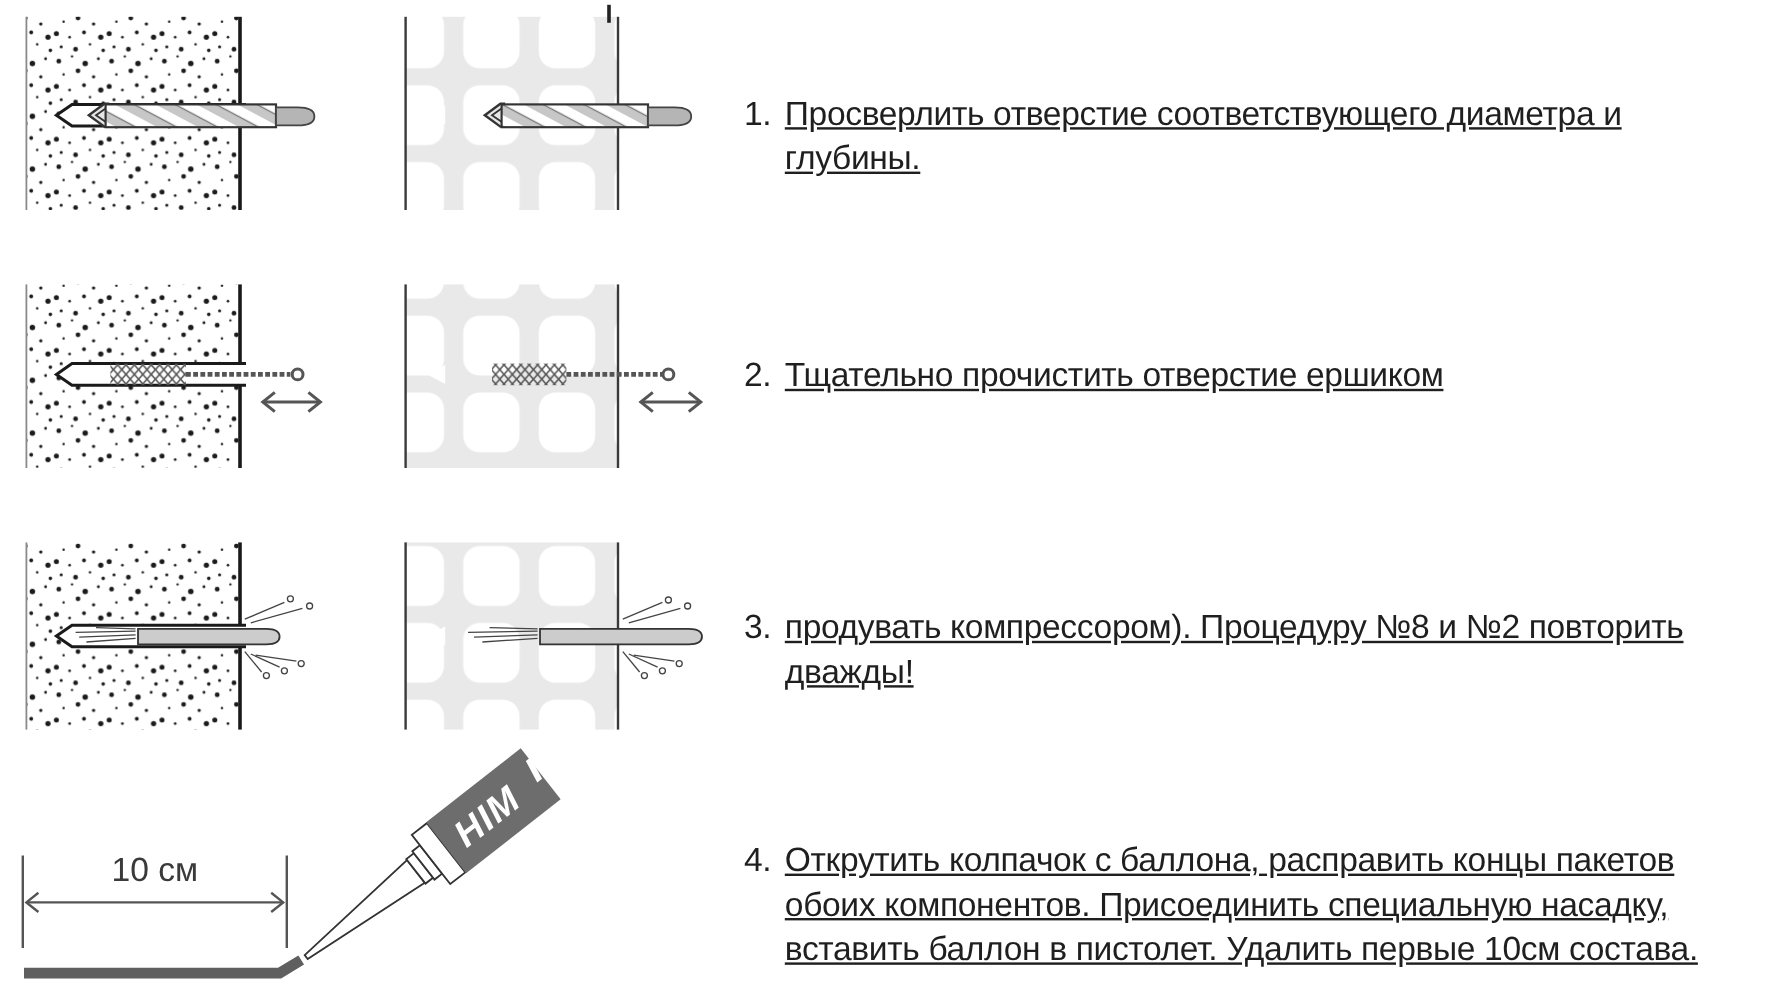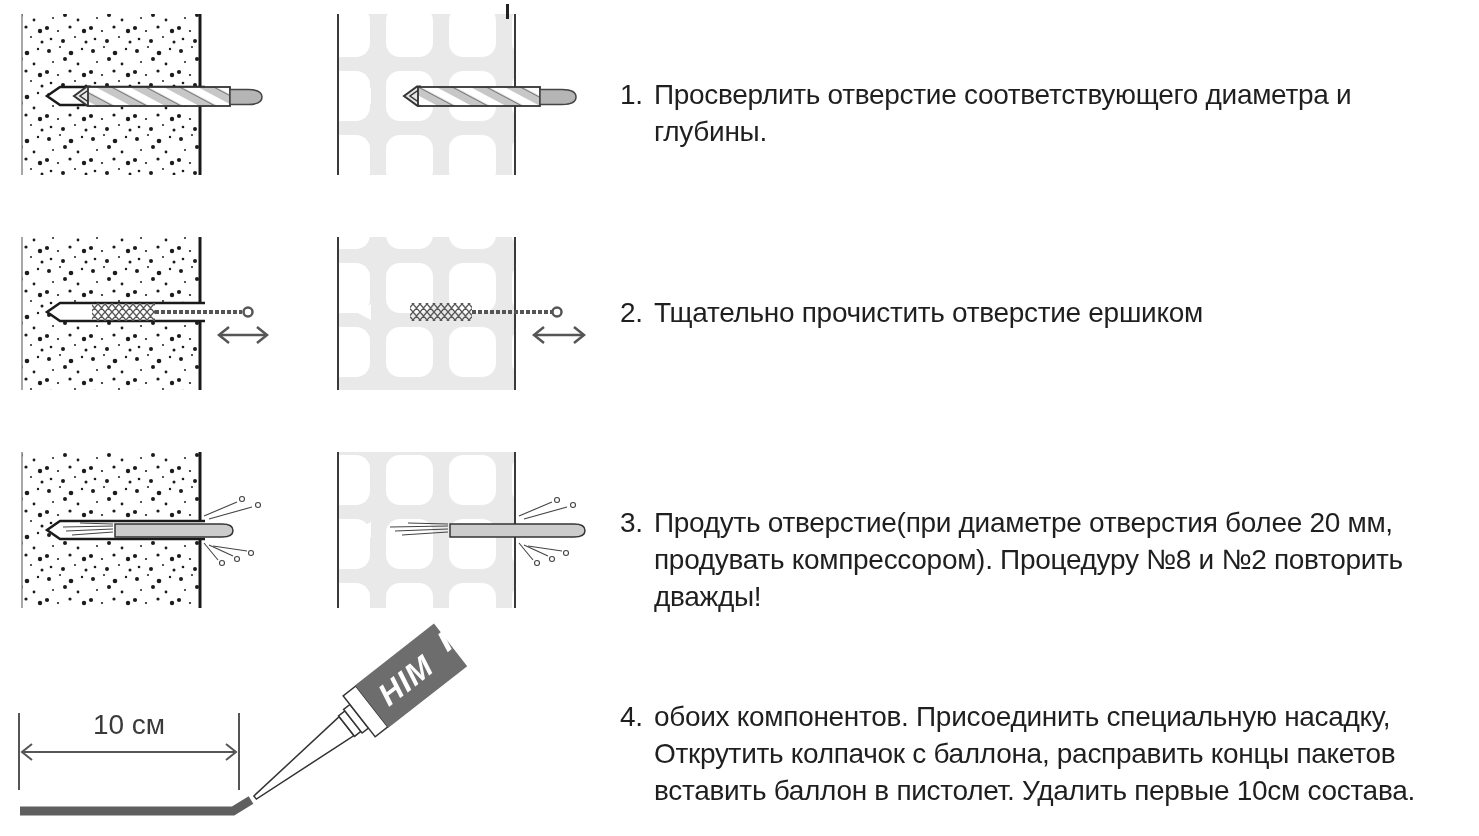--- a/index.html
+++ b/index.html
@@ -8,21 +8,21 @@
     background:#ffffff;
     font-family:"Liberation Sans", sans-serif;
   }
   .canvas{position:absolute;left:0;top:0;width:1479px;height:836px;}
   svg.figs{position:absolute;left:0;top:0;}
   .step{
     position:absolute;left:620px;display:flex;align-items:flex-start;
     font-size:28px;line-height:37px;color:#1f1f1f;letter-spacing:-0.3px;
   }
   .step-num{flex:none;width:34px;}
-  .step-lines{flex:none;}
+  .step-lines{flex:none;text-decoration:underline;}
   .step-line{white-space:nowrap;}
   #step-1{top:76px;}
   #step-2{top:294px;}
   #step-3{top:504px;}
   #step-4{top:698px;}
 </style>
 </head>
 <body>
 
 <div class="canvas">
@@ -214,28 +214,27 @@
   <div class="step" id="step-2">
     <div class="step-num">2.</div>
     <div class="step-lines">
       <div class="step-line">Тщательно прочистить отверстие ершиком</div>
     </div>
   </div>
 
   <div class="step" id="step-3">
     <div class="step-num">3.</div>
     <div class="step-lines">
-      <div class="step-line">Продуть отверстие(при диаметре отверстия более 20 мм,</div>
       <div class="step-line">продувать компрессором). Процедуру №8 и №2 повторить</div>
       <div class="step-line">дважды!</div>
     </div>
   </div>
 
   <div class="step" id="step-4">
     <div class="step-num">4.</div>
     <div class="step-lines">
+      <div class="step-line">Открутить колпачок с баллона, расправить концы пакетов</div>
       <div class="step-line">обоих компонентов. Присоединить специальную насадку,</div>
-      <div class="step-line">Открутить колпачок с баллона, расправить концы пакетов</div>
       <div class="step-line">вставить баллон в пистолет. Удалить первые 10см состава.</div>
     </div>
   </div>
 
 </div>
 
 </body></html>

